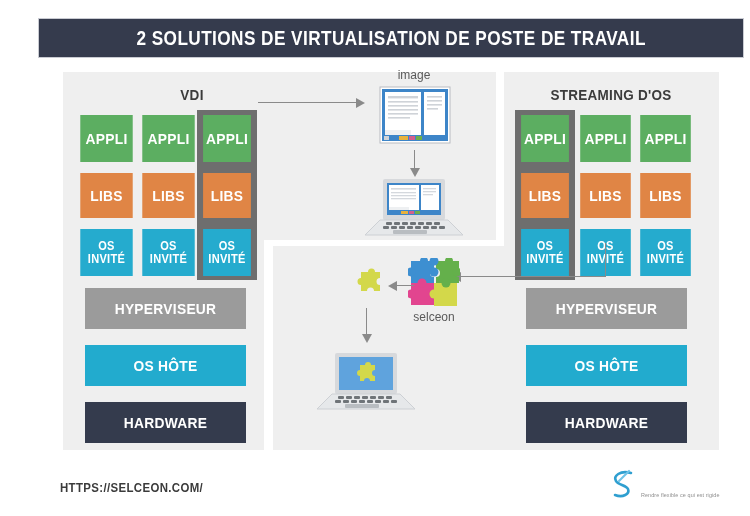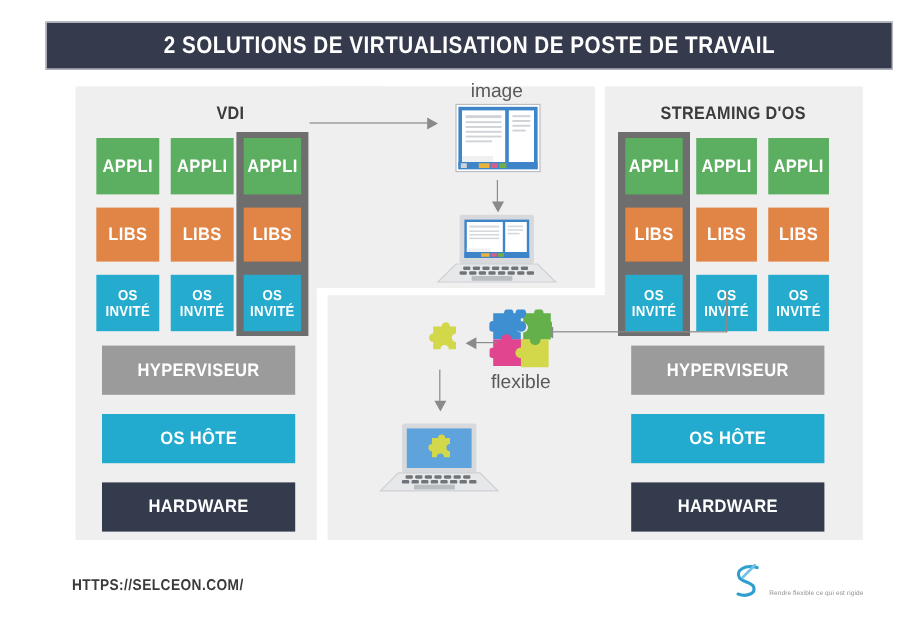--- a/index.html
+++ b/index.html
@@ -78,21 +78,21 @@
   .arrow-line{position:absolute;background:#8a8a8a;}
   .arrow-head{position:absolute;width:0;height:0;}
   .ah-right{border-top:5px solid transparent;border-bottom:5px solid transparent;border-left:9px solid #8a8a8a;}
   .ah-left{border-top:5px solid transparent;border-bottom:5px solid transparent;border-right:9px solid #8a8a8a;}
   .ah-down{border-left:5px solid transparent;border-right:5px solid transparent;border-top:9px solid #8a8a8a;}
 
   
   .cap{
     position:absolute;
     color:#5a5a5a;
-    font-size:16px;
+    font-size:12px;
     text-align:center;
     font-family:"Liberation Sans",sans-serif;
   }
 
   
   #footer-url{
     position:absolute;left:44px;top:480px;
     color:#3b3b3b;font-size:13px;font-weight:bold;
     letter-spacing:.4px;transform:scaleX(.88);transform-origin:left center;
     font-family:"Liberation Sans Narrow","Liberation Sans",sans-serif;
@@ -269,21 +269,21 @@
     <circle cx="26" cy="36" r="4.5" fill="#d3d84a"></circle>
     <circle cx="14" cy="25" r="4.5" fill="#e2458f"></circle>
     <circle cx="38" cy="25" r="4.5" fill="#64b04b"></circle>
     <circle cx="26" cy="14" r="4.5" fill="#3d8fd1"></circle>
     <circle cx="26" cy="3" r="4.5" fill="#3d8fd1"></circle>
     <circle cx="3" cy="14" r="4.5" fill="#3d8fd1"></circle>
     <circle cx="49" cy="14" r="4.5" fill="#64b04b"></circle>
     <circle cx="3" cy="36" r="4.5" fill="#e2458f"></circle>
   </svg>
 
-  <div class="cap" style="left:368px;top:310px;width:100px;">flexible</div>
+  <div class="cap" style="left:368px;top:310px;width:100px;">selceon</div>
 
   <div class="arrow-line" style="left:380px;top:285px;width:18px;height:1px;"></div>
   <div class="arrow-head ah-left" style="left:372px;top:281px;"></div>
 
   <svg style="position:absolute;left:339px;top:268px;" width="30" height="32" viewBox="0 0 30 32">
     <path d="M6 4 h7 a3.5 3.5 0 0 1 7 0 h5 v6 a3.5 3.5 0 0 0 0 7 v6 h-6 a3.5 3.5 0 0 0 -7 0 h-6 v-6 a3.5 3.5 0 0 1 0 -7 v-6 z" fill="#d3d84a"></path>
   </svg>
 
   <div class="arrow-line" style="left:350px;top:308px;width:1px;height:28px;"></div>
   <div class="arrow-head ah-down" style="left:346px;top:334px;"></div>

